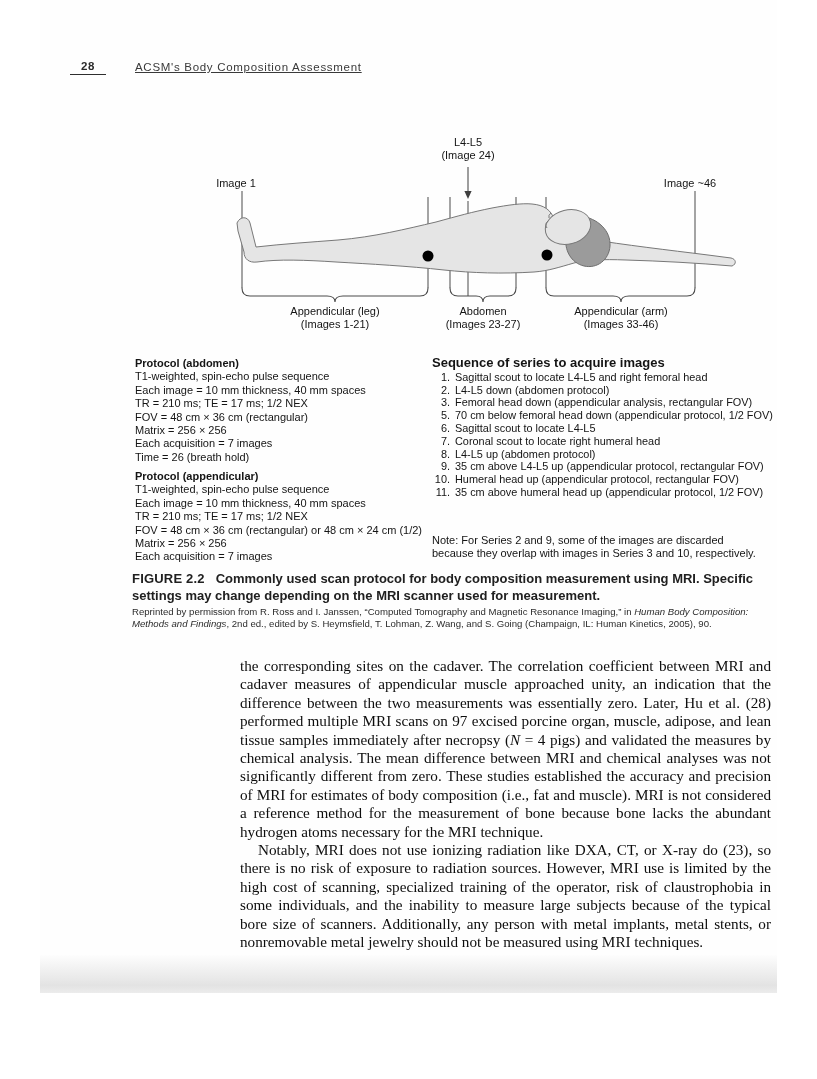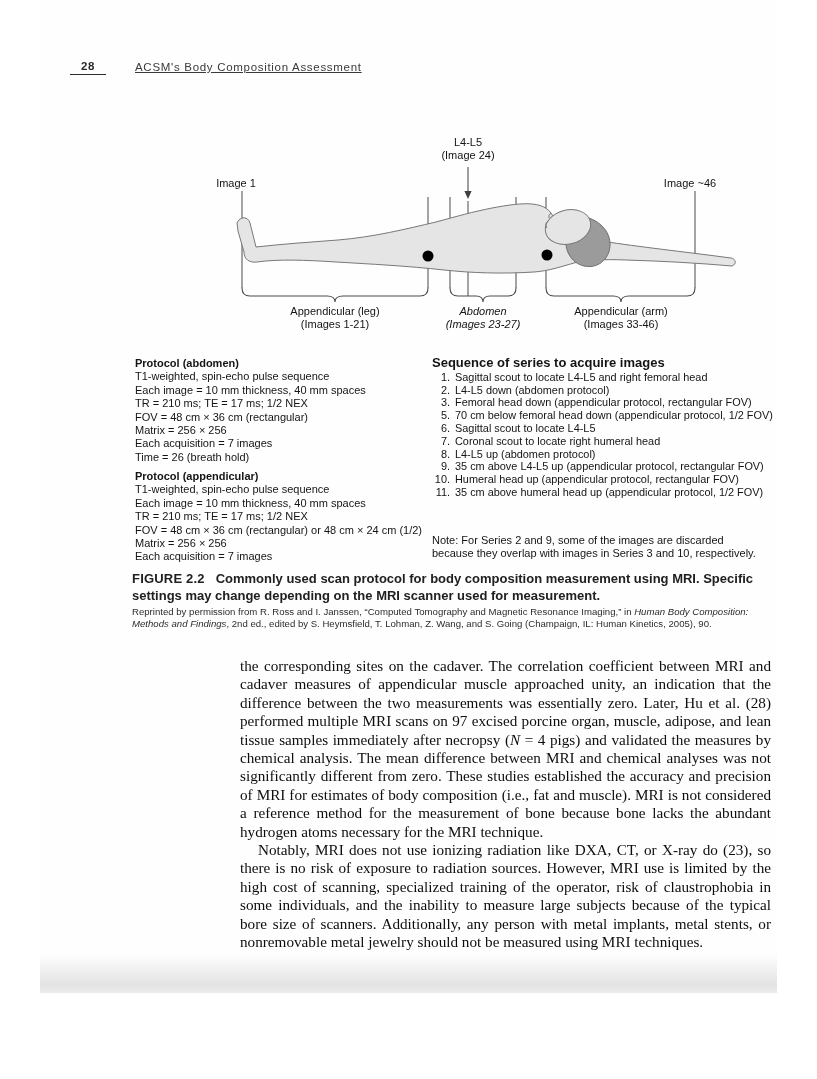--- a/index.html
+++ b/index.html
@@ -19,21 +19,21 @@
     position:absolute; left:95px; top:61px; font-size:11.5px; color:#3a3a3a;
     letter-spacing:.7px;
     text-decoration:underline;
   }
   
   .lbl { position:absolute; font-size:11px; line-height:13px; text-align:center; color:#141414; }
   .lbl-l4l5 { left:363px; top:136px; width:130px;text-align:center; }
   .lbl-img1 { left:156px; top:177px; width:80px; }
   .lbl-img46 { left:608px; top:177px; width:84px; }
   .lbl-sec-leg { left:215px; top:305px; width:160px; }
-  .lbl-sec-abd { left:373px; top:305px; width:140px;font-style:italic; }
+  .lbl-sec-abd { left:373px; top:305px; width:140px; }
   .lbl-sec-arm { left:501px; top:305px; width:160px; }
   .diagram-svg { position:absolute; left:150px; top:160px; width:560px; height:150px; }
   
   .proto-col { position:absolute; left:95px; width:310px; font-size:11px; line-height:13.4px; color:#141414; }
   .proto-col .proto-head { font-weight:bold; }
   .proto-line { white-space:nowrap; }
   .col-abd { top:357px; }
   .col-app { top:470px; }
   .seq-col { position:absolute; left:392px; top:357px; width:345px; font-size:10.9px; line-height:12.8px; color:#141414; }
   .seq-head { font-weight:bold; font-size:13px; margin-bottom:1px; }
@@ -162,21 +162,21 @@
 
         <div class="seq-item">
           <span class="num">1.</span><span>Sagittal scout to locate L4-L5 and right femoral head</span>
         </div>
 
         <div class="seq-item">
           <span class="num">2.</span><span>L4-L5 down (abdomen protocol)</span>
         </div>
 
         <div class="seq-item">
-          <span class="num">3.</span><span>Femoral head down (appendicular protocol, rectangular FOV)</span>
+          <span class="num">3.</span><span>Femoral head down (appendicular analysis, rectangular FOV)</span>
         </div>
 
 
         <div class="seq-item">
           <span class="num">5.</span><span>70 cm below femoral head down (appendicular protocol, 1/2 FOV)</span>
         </div>
 
         <div class="seq-item">
           <span class="num">6.</span><span>Sagittal scout to locate L4-L5</span>
         </div>

